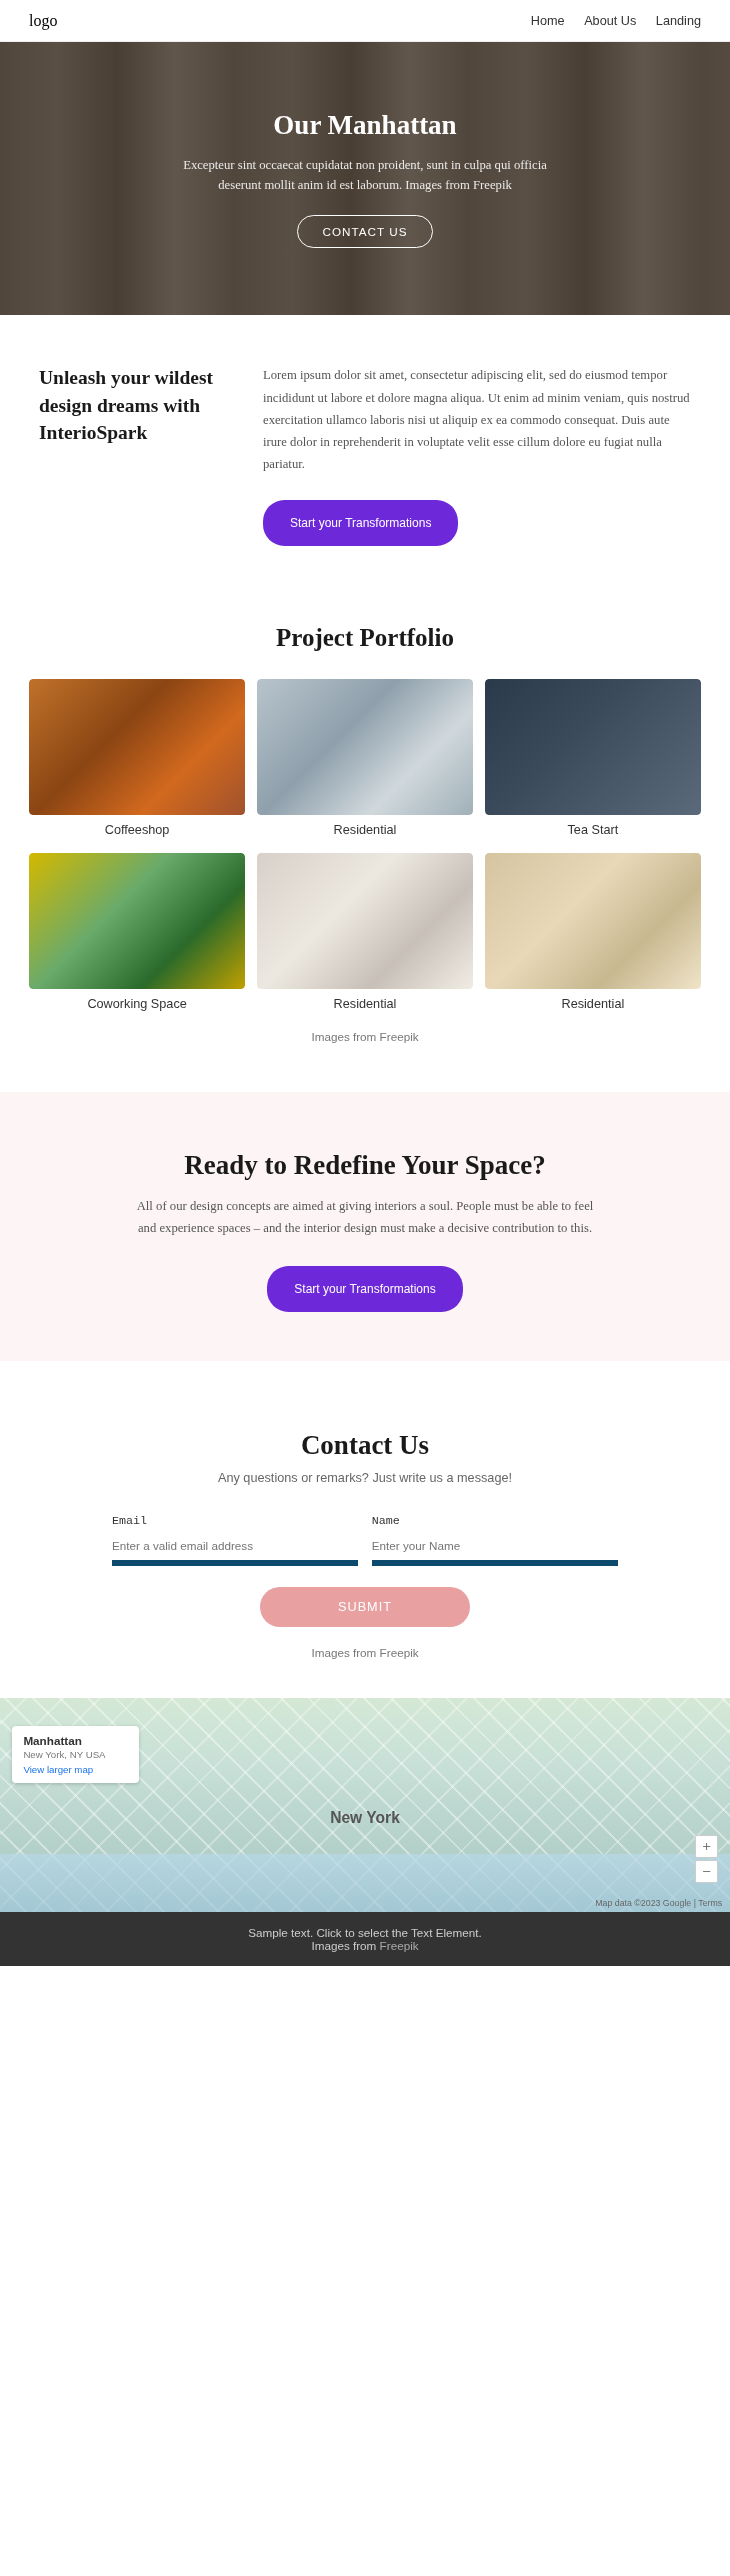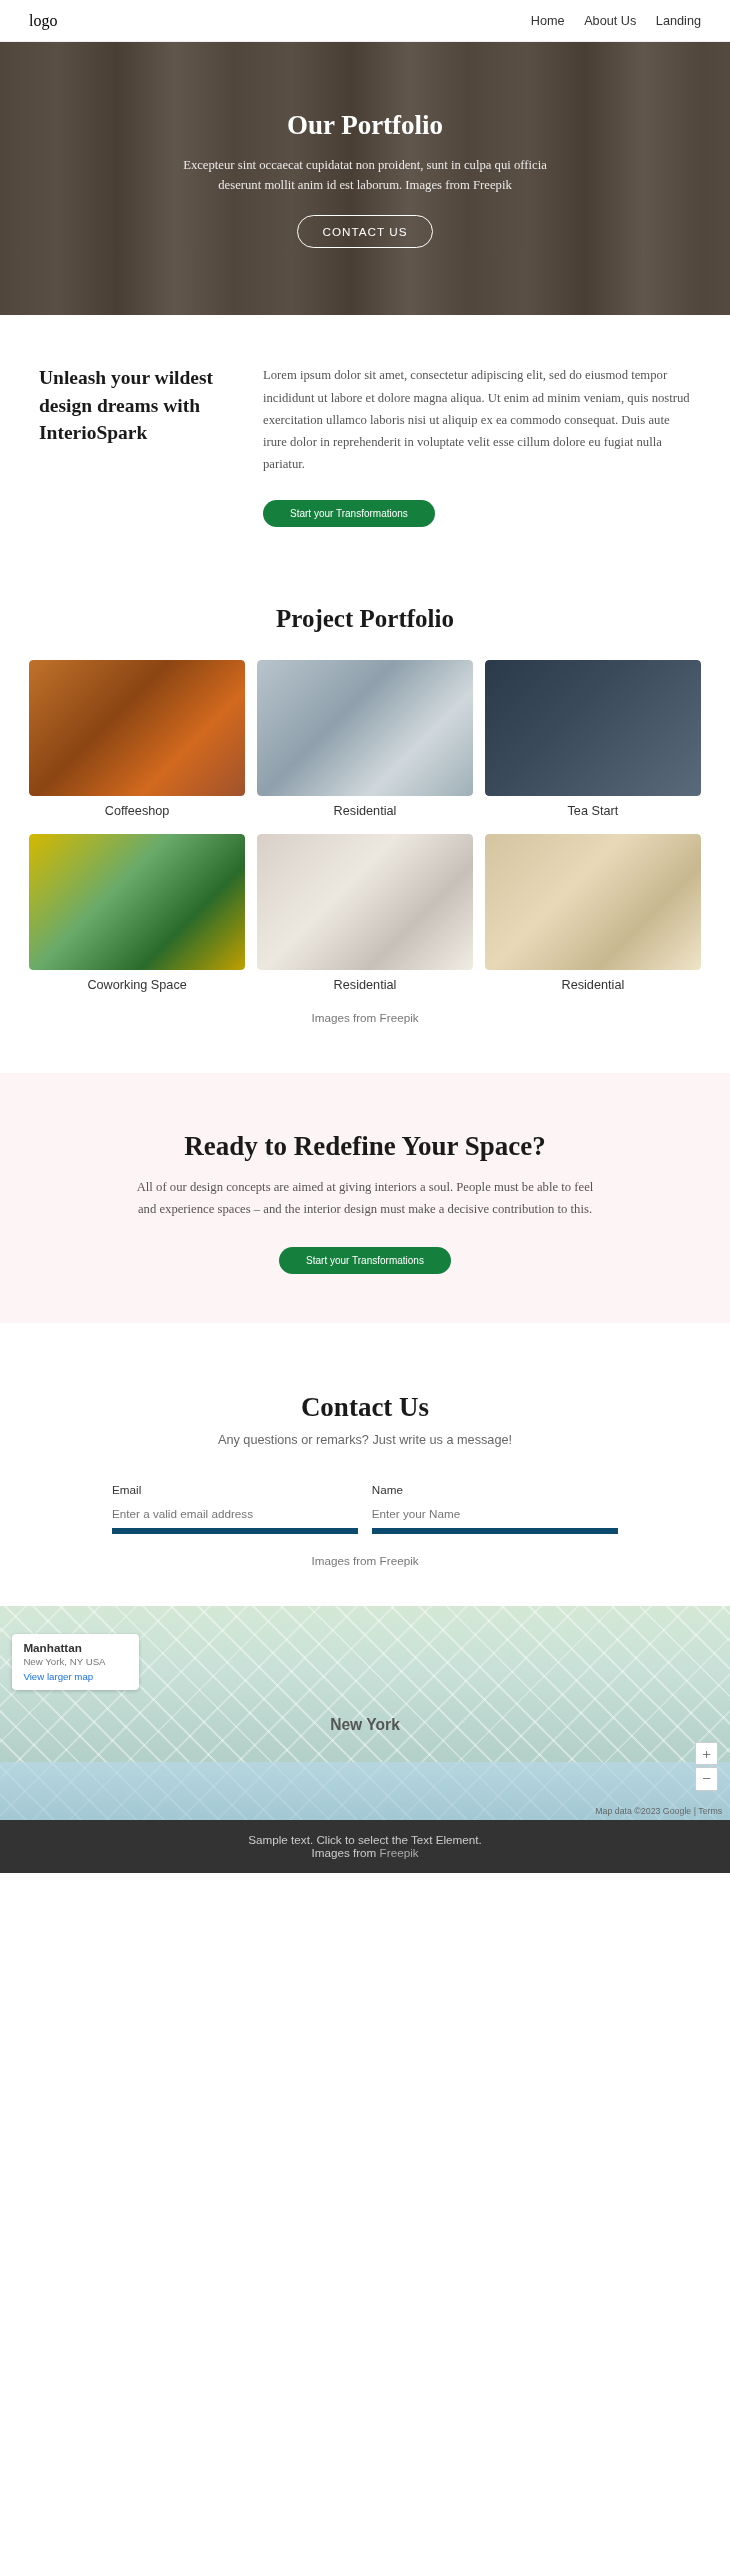--- a/index.html
+++ b/index.html
@@ -44,22 +44,22 @@
 
     
     .intro-section {
       display: flex; gap: 29px; padding: 49px 39px 39px; align-items: flex-start;
     }
     .intro-left { flex: 0 0 195px; }
     .intro-left h2 { font-size: 19.5px; font-weight: bold; color: #1a1a1a; line-height: 1.4; }
     .intro-right { flex: 1; }
     .intro-right p { font-size: 12.7px; color: #555; line-height: 1.75; margin-bottom: 25px; }
     .pink-btn {
-      background: #15803d; color: #fff; border: none; padding: 8px 27px;
-      border-radius: 21.4px; font-size: 10px; cursor: pointer; font-family: Arial, sans-serif;
+      background: #6d28d9; color: #fff; border: none; padding: 16px 27px;
+      border-radius: 21.4px; font-size: 12px; cursor: pointer; font-family: Arial, sans-serif;
     }
 
     
     .portfolio-section { padding: 39px 29px 29px; }
     .portfolio-section h2 { text-align: center; font-size: 25px; font-weight: bold; margin-bottom: 27px; color: #1a1a1a; }
     .portfolio-grid { display: grid; grid-template-columns: repeat(3, 1fr); gap: 11.7px; }
     .portfolio-item { cursor: pointer; }
     .portfolio-img {
       width: 100%; height: 136px; border-radius: 3.9px; overflow: hidden;
       position: relative;
@@ -93,21 +93,21 @@
     .cta-section h2 { font-size: 27px; font-weight: bold; color: #1a1a1a; margin-bottom: 15.6px; }
     .cta-section p { font-size: 12.7px; color: #555; max-width: 467px; margin: 0 auto 27px; line-height: 1.7; }
 
     
     .contact-section { padding: 49px 58px 39px; text-align: center; background: #fff; }
     .contact-section h2 { font-size: 27px; font-weight: bold; margin-bottom: 9.7px; color: #1a1a1a; }
     .contact-section .subtitle { font-size: 12.7px; color: #666; margin-bottom: 29px; font-family: Arial, sans-serif; }
     .contact-form { display: flex; flex-direction: column; align-items: center; gap: 13.6px; max-width: 506px; margin: 0 auto; }
     .form-row { display: flex; gap: 13.6px; width: 100%; }
     .form-field { flex: 1; display: flex; flex-direction: column; align-items: flex-start; gap: 3.9px; }
-    .form-field label { font-size: 11.7px; color: #333; font-family: Liberation Sans, sans-serif; margin-top: 7px; }
+    .form-field label { font-size: 11.7px; color: #333; font-family: Liberation Mono, monospace; }
     .form-field input {
       width: 100%; border: none; border-bottom: 6px solid #0c4a6e;
       padding: 7.8px 0; font-size: 11.7px; color: #888; font-family: Arial, sans-serif;
       outline: none; background: transparent;
     }
     .submit-btn {
       background: #e8a0a0; color: #fff; border: none; padding: 12.7px 78px;
       border-radius: 21.4px; font-size: 12.7px; cursor: pointer;
       letter-spacing: 1px; font-family: Arial, sans-serif; margin-top: 7.8px;
     }
@@ -179,21 +179,21 @@
   <div class="nav-links">
     <a>Home</a>
     <a>About Us</a>
     <a>Landing</a>
   </div>
 </nav>
 
 <section class="hero">
   <div class="hero-bg"></div>
   <div class="hero-inner">
-    <h1>Our Portfolio</h1>
+    <h1>Our Manhattan</h1>
     <p>
       <span>Excepteur sint occaecat cupidatat non proident, sunt in culpa qui officia deserunt mollit anim id est laborum. Images from</span>
       <a>Freepik</a>
     </p>
     <button class="hero-btn">CONTACT US</button>
   </div>
 </section>
 
 <div class="intro-section">
   <div class="intro-left">
@@ -264,20 +264,21 @@
     <div class="form-row">
       <div class="form-field">
         <label>Email</label>
         <input type="email" placeholder="Enter a valid email address" style="">
       </div>
       <div class="form-field">
         <label>Name</label>
         <input type="text" placeholder="Enter your Name" style="">
       </div>
     </div>
+    <button class="submit-btn">SUBMIT</button>
   </div>
   <div class="contact-footer">
     <span>Images from</span>
     <a>Freepik</a>
   </div>
 </section>
 
 <div class="map-section">
   <div class="map-inner">
     <div class="map-water"></div>

